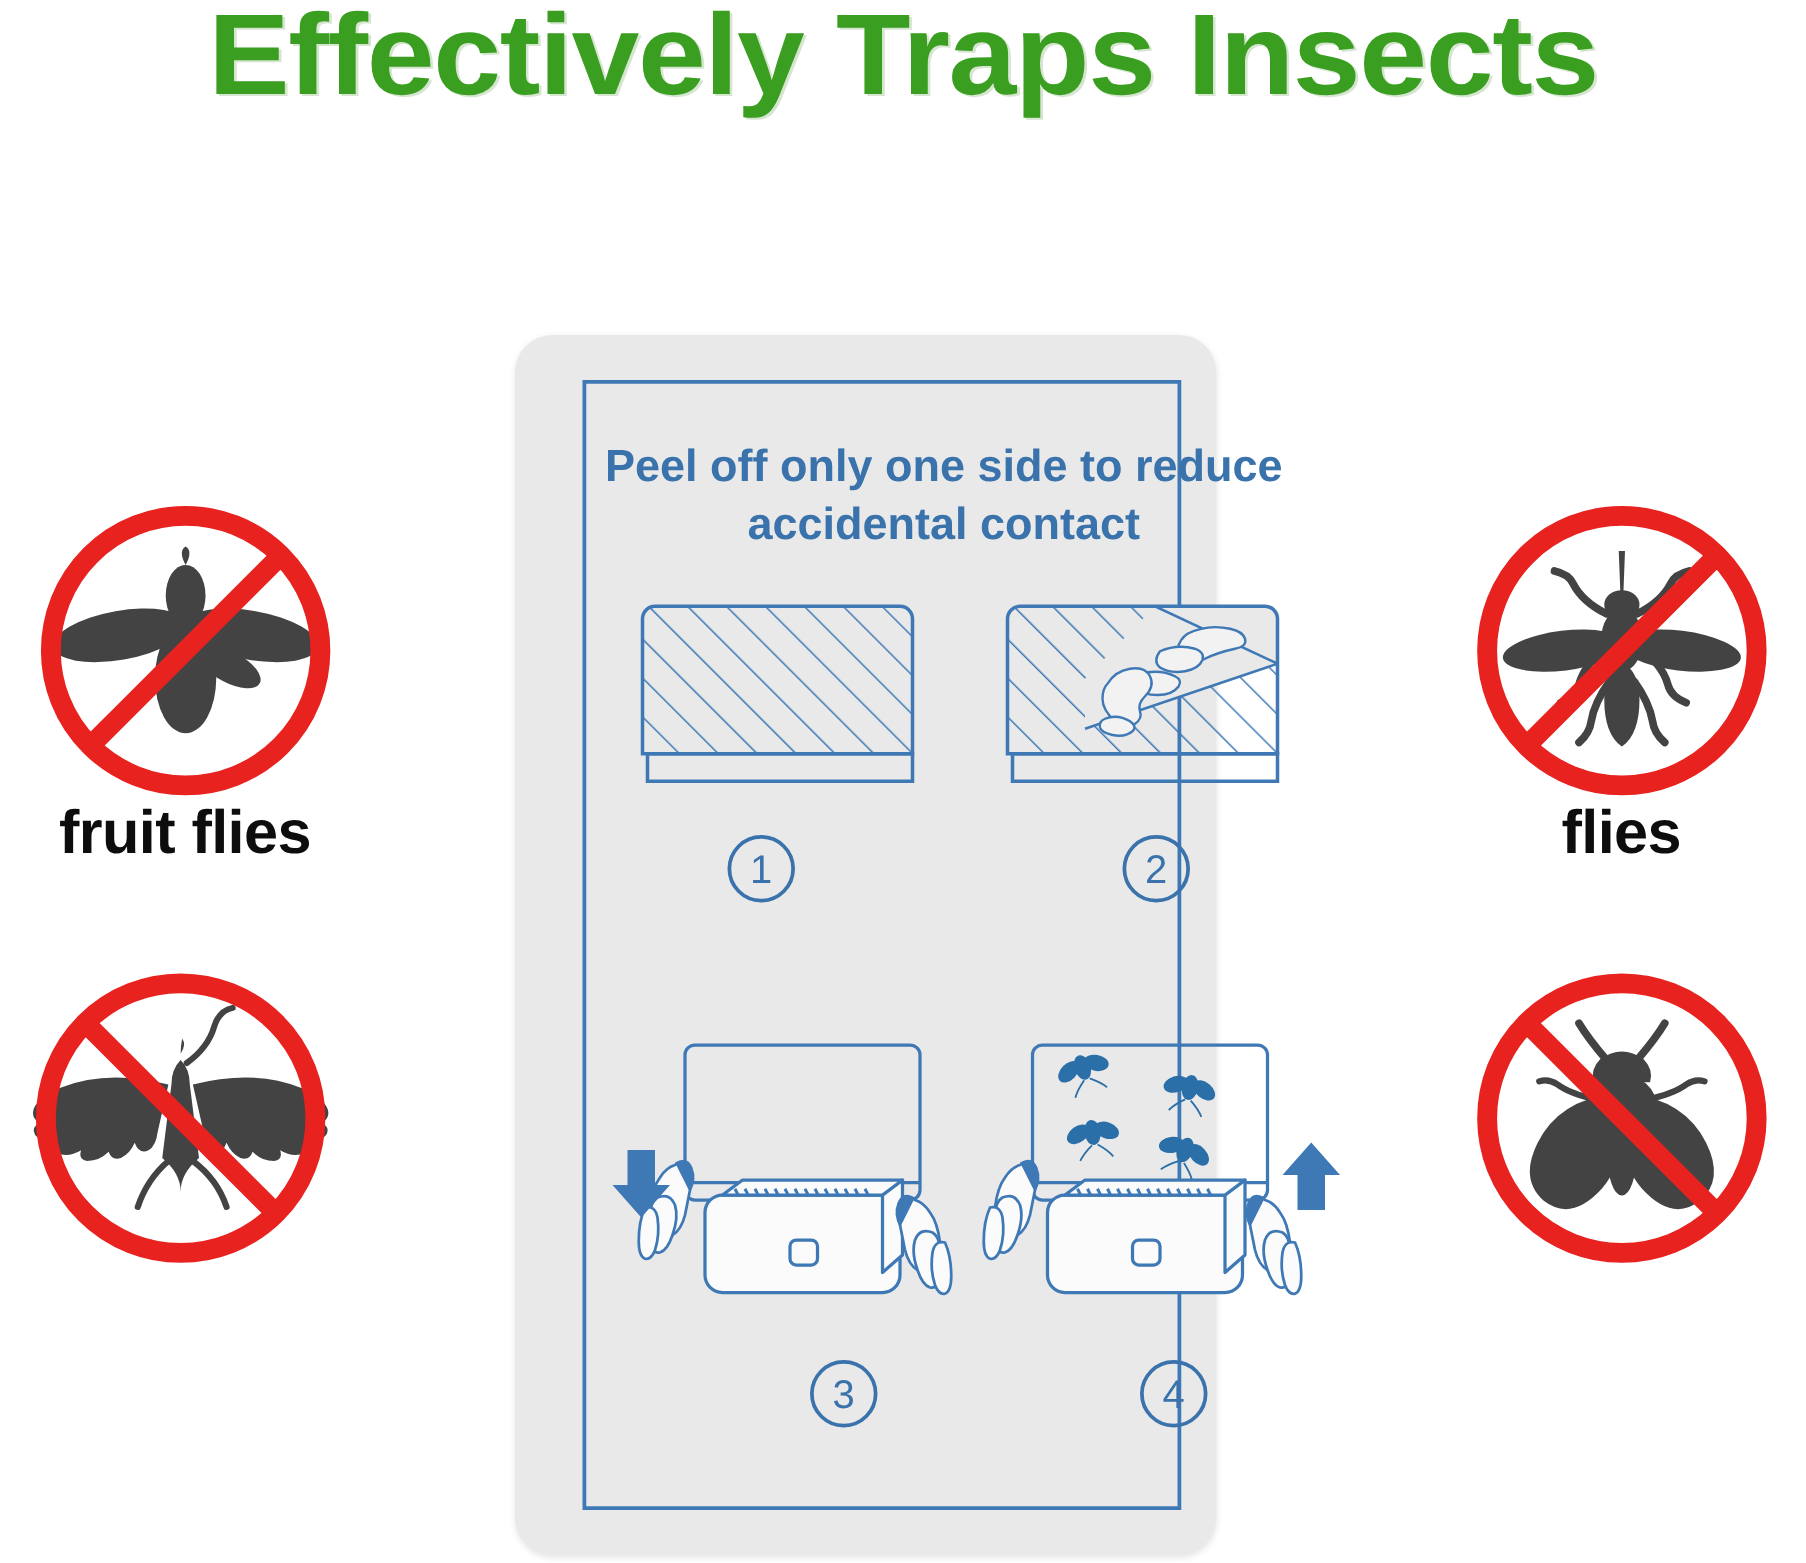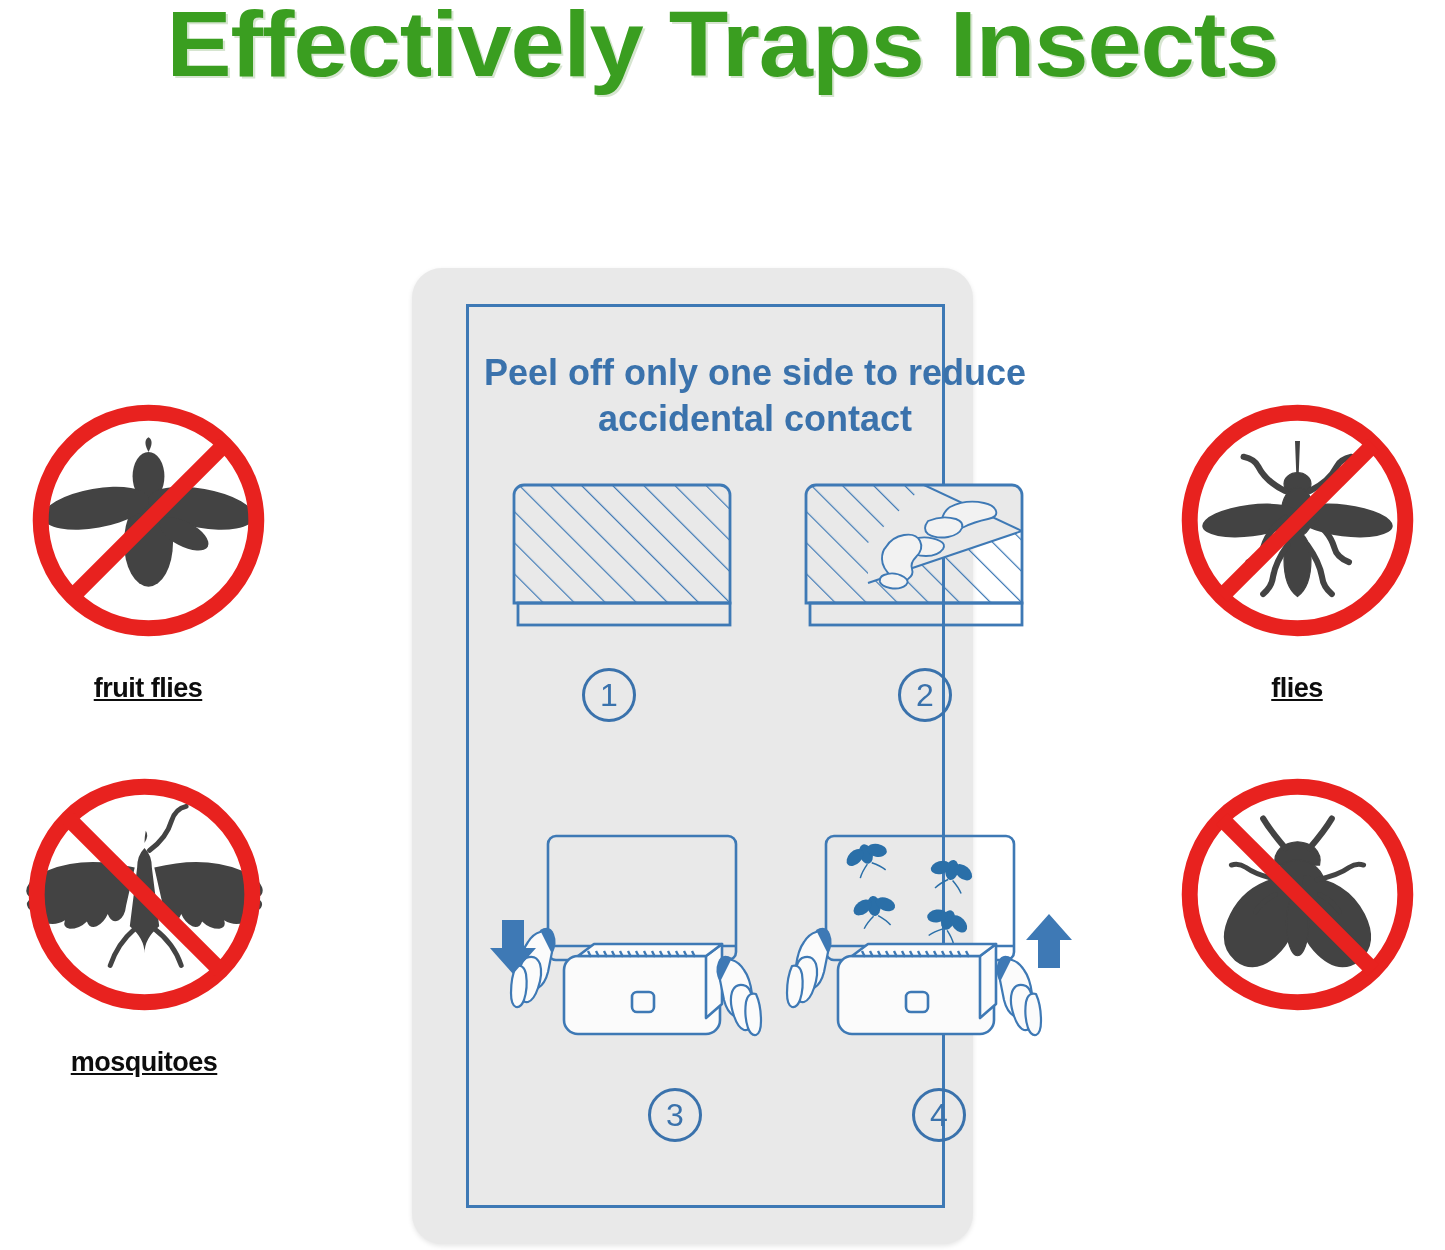--- a/index.html
+++ b/index.html
@@ -41,29 +41,28 @@
     text-align: center;
   }
   .badge .ring-wrap {
     width: 245px;
     height: 245px;
     margin: 0 auto;
     position: relative;
   }
   .badge .ring-wrap svg { display: block; width: 100%; height: 100%; }
   .badge .caption {
-    margin-top: 22px;
+    margin-top: 0;
     font-family: "Liberation Sans", sans-serif;
     font-weight: bold;
-    font-size: 27px;
+    font-size: 49px;
     line-height: 46px;
     color: #0d0d0d;
     letter-spacing: -0.5px;
     white-space: nowrap;
-    text-decoration: underline;
   }
 
   #badge-fruitflies { left: 8px;   top: 398px; }
   #badge-mosquitoes { left: 4px;   top: 772px; }
   #badge-flies      { left: 1157px; top: 398px; }
   #badge-moths      { left: 1157px; top: 772px; }
 
   
   #card {
     position: absolute;
@@ -162,21 +161,20 @@
 
         <path d="M108 78 q40 -10 70 2 q14 5 18 14 q2 6 -4 9 q6 3 3 8 q-4 5 -12 4 q4 5 -2 8 q-8 3 -16 -2 q2 6 -4 7 q-8 0 -14 -6 q-2 6 -8 4 q-6 -3 -9 -10 q-3 8 -9 5 q-5 -3 -6 -12 z"></path>
 
         <path d="M92 128 q-14 12 -20 30" fill="none" stroke="#434343" stroke-width="4" stroke-linecap="round"></path>
         <path d="M108 128 q16 12 22 30" fill="none" stroke="#434343" stroke-width="4" stroke-linecap="round"></path>
       </g>
       <circle cx="100" cy="100" r="88" fill="none" stroke="#e8221f" stroke-width="13"></circle>
       <line x1="38" y1="38" x2="162" y2="162" stroke="#e8221f" stroke-width="13" stroke-linecap="butt"></line>
     </svg>
   </div>
-  <div class="caption">mosquitoes</div>
 </div>
 
 <div class="badge" id="badge-flies">
   <div class="ring-wrap">
     <svg viewBox="0 0 200 200">
       <g fill="#434343" stroke="#434343" stroke-linecap="round">
 
         <path d="M100 62 l-1 -26 l2 0 z" stroke-width="2"></path>
 
         <ellipse cx="100" cy="70" rx="11" ry="9"></ellipse>

